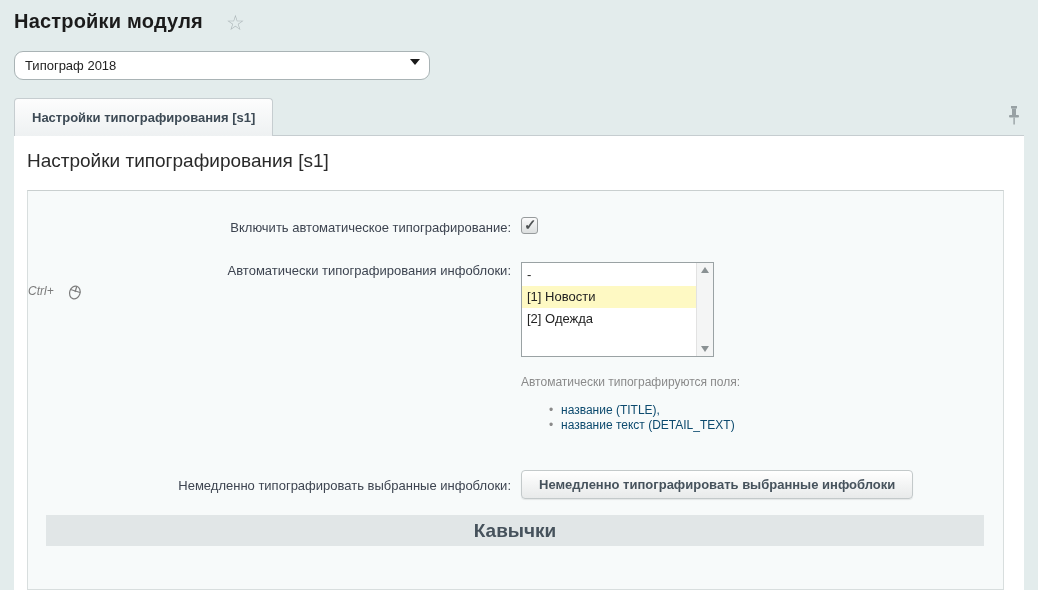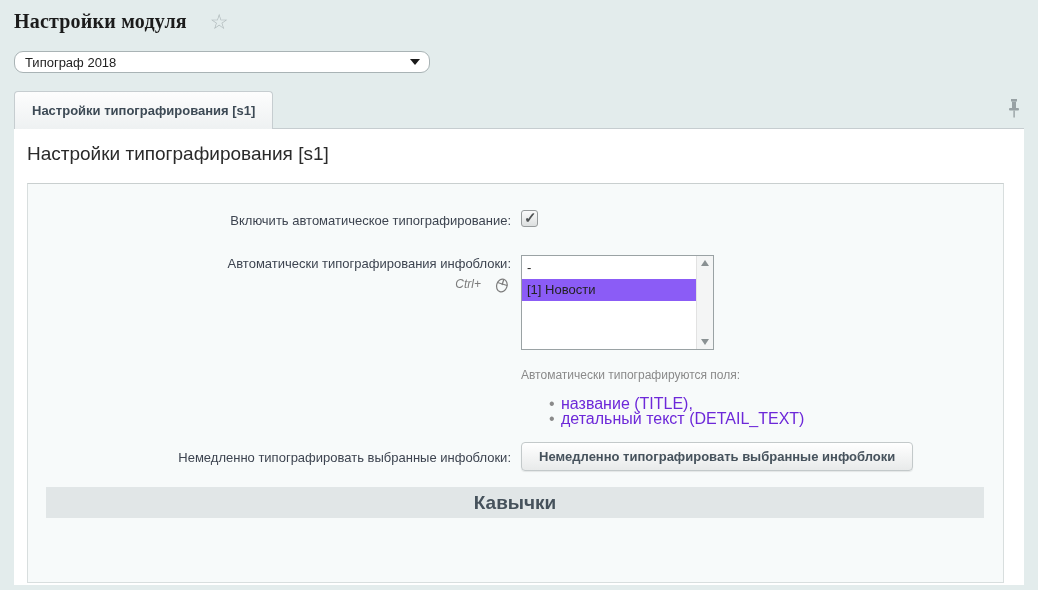--- a/index.html
+++ b/index.html
@@ -7,35 +7,35 @@
   body {
     font-family: "Liberation Sans", sans-serif;
     background: #e3ecec;
     overflow: hidden;
   }
   .screen { width: 1038px; height: 590px; position: relative; }
 
   
   .title-row {
     padding: 10px 0 0 14px;
-    display: flex; align-items: center; gap: 23px; font-family: Liberation Serif, serif;
+    display: flex; align-items: center; gap: 23px;
   }
   .page-title {
     font-size: 20px; font-weight: bold; color: #1b1b1b; letter-spacing: 0.2px;
   }
   .star-icon {
     font-size: 21px; color: #aeb8ba; line-height: 1; cursor: pointer; margin-top: 2px;
   }
   .star-icon::before { content: "☆"; }
 
   
   .module-select {
     position: relative;
     margin: 18px 0 0 14px;
-    width: 416px; height: 22px;
+    width: 416px; height: 29px;
     background: #ffffff;
     border: 1px solid #a9b3b5;
     border-radius: 9px;
     box-shadow: inset 0 0 0 2px #ffffff;
     display: flex; align-items: center;
     padding: 0 26px 0 10px;
     cursor: pointer;
   }
   .module-select .select-value {
     font-size: 13px; color: #222; white-space: nowrap; overflow: hidden;
@@ -122,21 +122,21 @@
     margin-top: -2px;
   }
   .checkbox.checked::after {
     content: "✓";
     position: absolute; left: 2px; top: -2px;
     font-size: 15px; font-weight: bold; color: #4f5354;
   }
 
   
   .ctrl-hint {
-    display: flex; justify-content: flex-end; align-items: center;
+    display: flex; justify-content: flex-start; align-items: center;
     margin-top: 4px; gap: 12px;
   }
   .ctrl-hint .hint-text {
     font-size: 12px; font-style: italic; color: #7b7b7b;
   }
 
   
   .listbox {
     width: 193px; height: 95px;
     background: #ffffff;
@@ -145,21 +145,21 @@
     overflow: hidden;
   }
   .listbox .options { flex: 1; padding-top: 1px; }
   .listbox .option {
     font-size: 13px; color: #222;
     height: 22px; line-height: 21px;
     padding: 0 5px;
     white-space: nowrap; overflow: hidden;
     cursor: pointer;
   }
-  .listbox .option.selected { background: #8b5cf6; }
+  .listbox .option.selected { background: #fef9c3; }
   .list-scrollbar {
     flex: 0 0 17px;
     background: #f4f5f5;
     border-left: 1px solid #e2e2e2;
     display: flex; flex-direction: column; justify-content: space-between;
     align-items: center;
     padding: 4px 0;
   }
   .scroll-up-icon {
     width: 0; height: 0;
@@ -172,21 +172,21 @@
     border-left: 4px solid transparent; border-right: 4px solid transparent;
     border-top: 6px solid #8a9193;
     cursor: pointer;
   }
 
   
   .help-block { margin-top: 18px; }
   .help-title { font-size: 12px; color: #8a8a8a; }
   .help-list { margin: 14px 0 0 28px; list-style: none; }
   .help-list li {
-    font-size: 16px; color: #6d28d9; line-height: 15px;
+    font-size: 12px; color: #0c4a6e; line-height: 15px;
     position: relative; padding-left: 12px;
   }
   .help-list li::before {
     content: "•"; position: absolute; left: 0; top: 0; color: #8a8a8a;
   }
 
   
   .adm-button {
     height: 29px; line-height: 27px;
     padding: 0 17px;
@@ -205,21 +205,21 @@
     margin: 16px 19px 0 18px;
     height: 31px; line-height: 31px;
     background: #e1e6e7;
     text-align: center;
     font-size: 19px; font-weight: bold; color: #46525c;
   }
 
   
   .row-1 { padding-top: 28px; }
   .row-2 { margin-top: 26px; }
-  .row-3 { margin-top: 23px; }
+  .row-3 { margin-top: 44px; }
   .row-4 { margin-top: 26px; }
 </style>
 </head>
 <body>
 
 <div class="screen">
 
   <div class="title-row">
     <h1 class="page-title">Настройки модуля</h1>
     <span class="star-icon"></span>
@@ -264,37 +264,38 @@
                 <line x1="4" y1="8" x2="14" y2="8" stroke="#7b7b7b" stroke-width="1"></line>
               </g>
             </svg>
           </div>
         </div>
         <div class="row-control">
           <div class="listbox">
             <div class="options">
               <div class="option">-</div>
               <div class="option selected">[1] Новости</div>
+              <div class="option">[2] Одежда</div>
             </div>
             <div class="list-scrollbar">
               <span class="scroll-up-icon"></span>
               <span class="scroll-down-icon"></span>
             </div>
           </div>
         </div>
       </div>
 
       <div class="form-row">
         <div class="row-label"></div>
         <div class="row-control">
           <div class="help-block">
             <div class="help-title">Автоматически типографируются поля:</div>
             <ul class="help-list">
               <li>название (TITLE),</li>
-              <li>детальный текст (DETAIL_TEXT)</li>
+              <li>название текст (DETAIL_TEXT)</li>
             </ul>
           </div>
         </div>
       </div>
 
       <div class="form-row row-3">
         <div class="row-label">Немедленно типографировать выбранные инфоблоки:</div>
         <div class="row-control">
           <button class="adm-button">Немедленно типографировать выбранные инфоблоки</button>
         </div>

